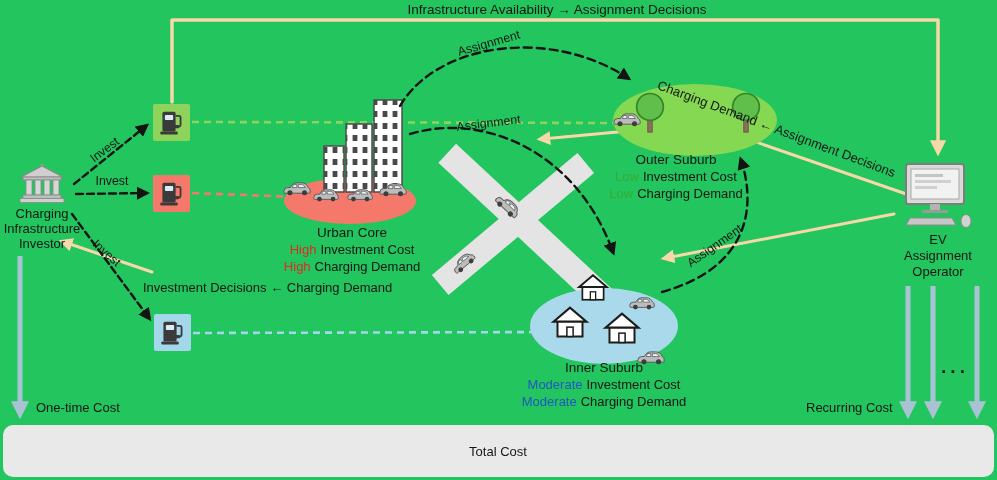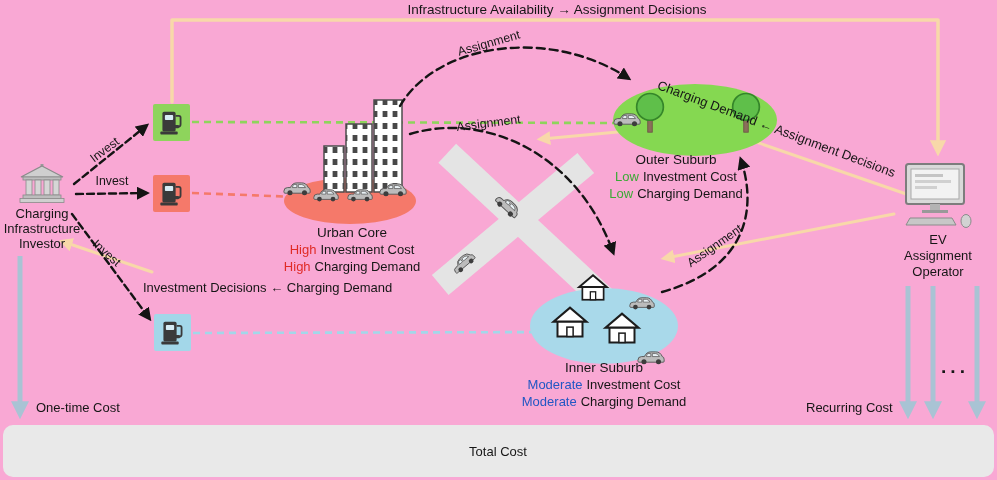--- a/index.html
+++ b/index.html
@@ -1,16 +1,16 @@
 <!DOCTYPE html>
 <html><head>
 <meta charset="utf-8">
 <style>
   html,body{margin:0;padding:0;background:#ffffff;}
-  .stage{position:relative;width:997px;height:480px;background:#f9a8d4;font-family:"Liberation Sans",sans-serif;overflow:hidden;}
+  .stage{position:relative;width:997px;height:480px;background:#22c55e;font-family:"Liberation Sans",sans-serif;overflow:hidden;}
   svg{display:block;}
   text{font-family:"Liberation Sans","DejaVu Sans",sans-serif;fill:#161616;}
   .t14{font-size:13.5px;}
   .t13{font-size:13px;}
   .t12{font-size:12.3px;}
   .dots{font-size:19px;font-weight:bold;letter-spacing:3px;}
 </style>
 </head>
 <body>
 

